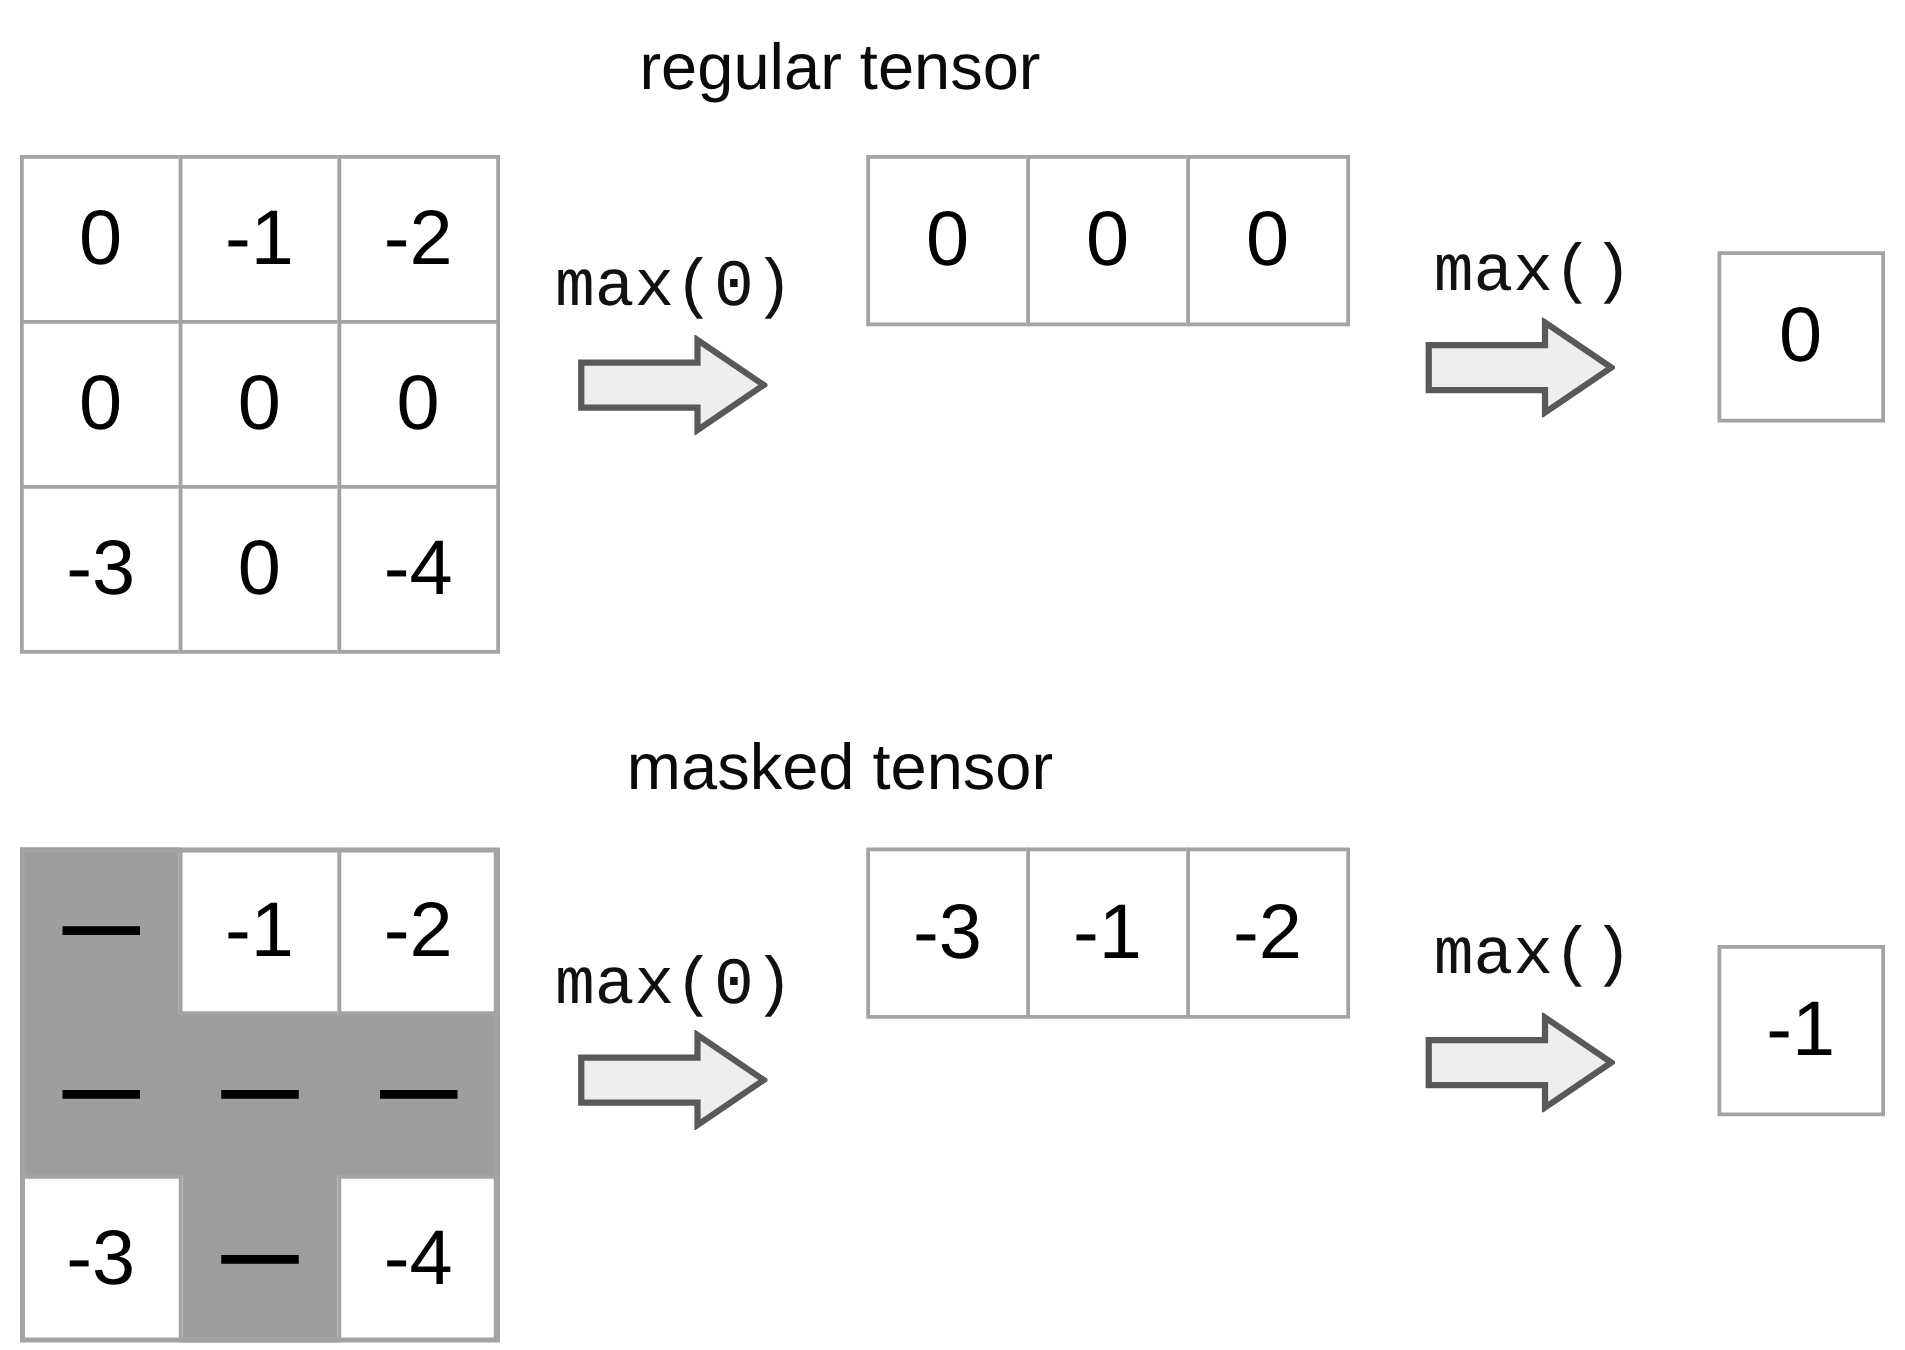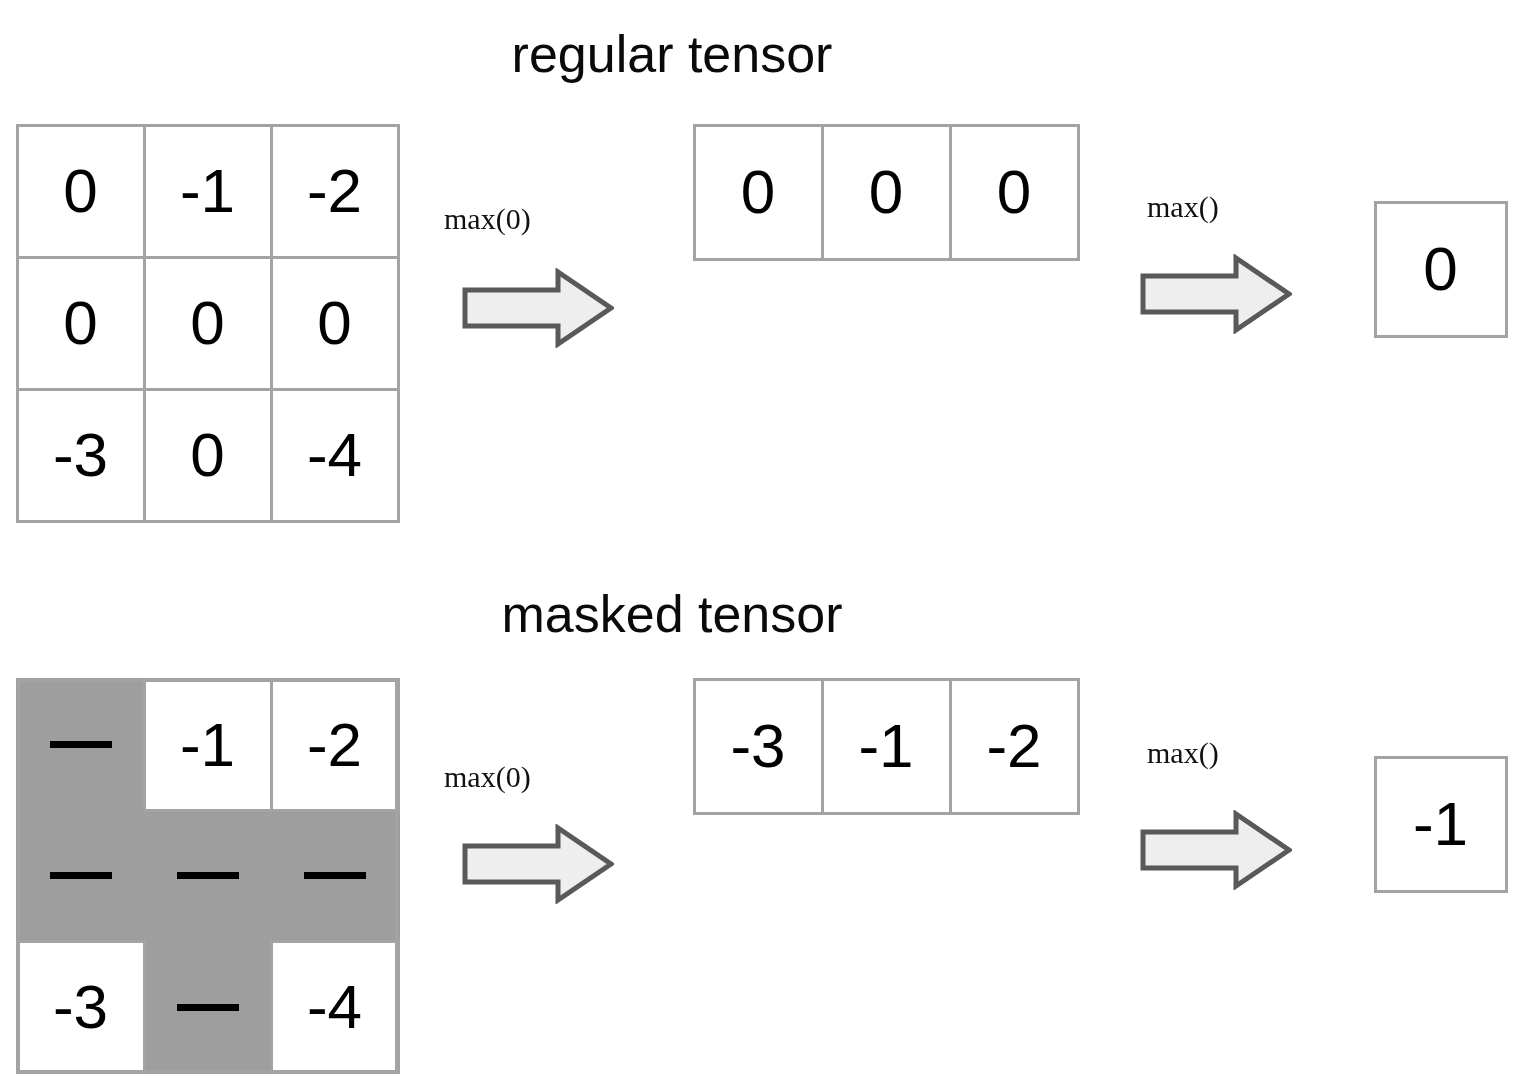--- a/index.html
+++ b/index.html
@@ -106,22 +106,22 @@
   
   #grid-masked         { left: 17px;   top: 667px; width: 381px; height: 394px; }
   #grid-masked-result  { left: 694px;  top: 667px; width: 384px; height: 134px; }
   #grid-masked-final   { left: 1375px; top: 745px; width: 131px; height: 134px; }
 
   #frame-masked        { left: 17px;   top: 667px; width: 381px; height: 394px; }
 
   
   .op-label {
     position: absolute;
-    font-family: Liberation Serif, serif;
-    font-size: 30px;
+    font-family: Liberation Mono, monospace;
+    font-size: 53px;
     line-height: 1;
     color: #111111;
     white-space: nowrap;
   }
   #op-top-left     { left: 444px;  top: 192px; }
   #op-top-right    { left: 1147px; top: 180px; }
   #op-bottom-left  { left: 444px;  top: 750px; }
   #op-bottom-right { left: 1147px; top: 726px; }
 
   .arrow-wrap {

